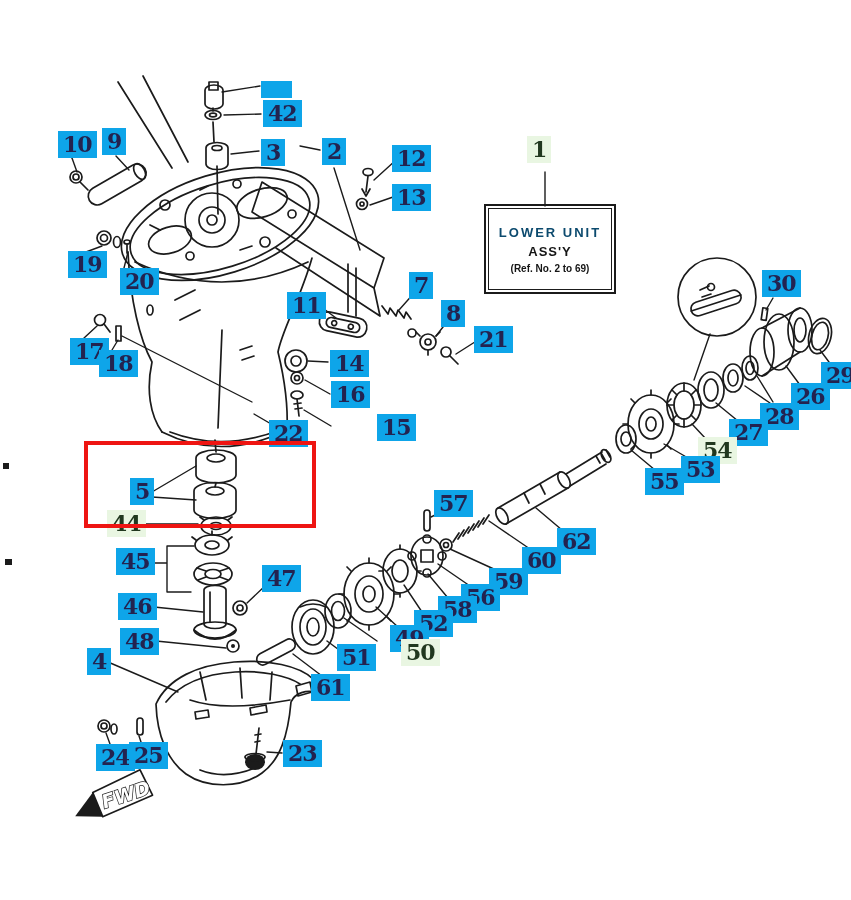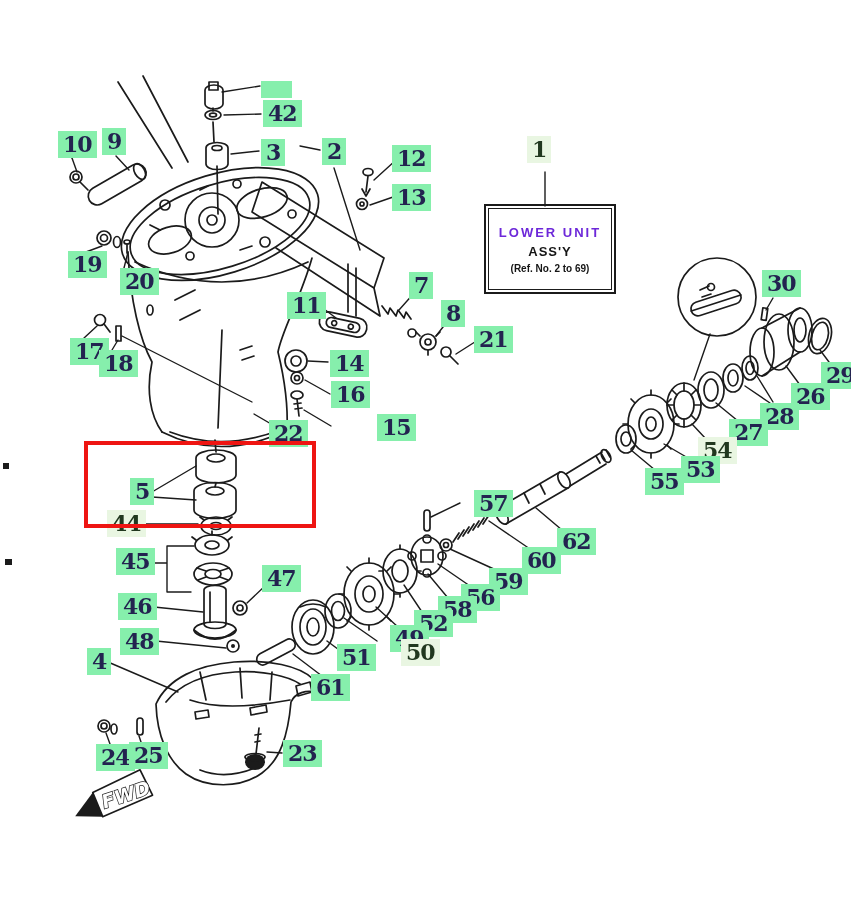--- a/index.html
+++ b/index.html
@@ -6,28 +6,28 @@
   #stage{position:relative;width:851px;height:900px;background:#ffffff;overflow:hidden;
          font-family:"DejaVu Serif","Liberation Serif",serif;}
   #artwork{position:absolute;left:0;top:0;z-index:1;}
   #artwork *{vector-effect:non-scaling-stroke;}
   .ln{stroke:#1b1b1b;stroke-width:1.7;fill:none;stroke-linecap:round;stroke-linejoin:round;}
   .ld{stroke:#1b1b1b;stroke-width:1.4;fill:none;stroke-linecap:round;}
   .fill{fill:#1b1b1b;stroke:none;}
   #labels-layer{position:absolute;left:0;top:0;width:851px;height:900px;z-index:2;}
   .part-label{position:absolute;padding:3px 5px;min-width:13px;text-align:center;
       font:bold 22px "DejaVu Serif","Liberation Serif",serif;line-height:0.95;letter-spacing:-1px;}
-  .lav{background:#86efac;color:#232350;}
+  .lav{background:#0ea5e9;color:#232350;}
   .grn{background:#e9f6e2;color:#21381f;}
   .cut{height:15px;min-width:21px;padding:1px 5px;font-size:10px;overflow:hidden;}
   #red-box{position:absolute;z-index:3;border:4px solid #ee1512;background:transparent;}
   #info-box{position:absolute;z-index:2;border:2px solid #1b1b1b;padding:2px;}
   #info-box .inner{border:1.5px solid #1b1b1b;width:100%;height:100%;box-sizing:border-box;
       display:flex;flex-direction:column;align-items:center;justify-content:center;gap:4px;}
-  #info-box .l1{font:bold 13px "Liberation Sans","DejaVu Sans",sans-serif;letter-spacing:2px;color:#6d28d9;}
+  #info-box .l1{font:bold 13px "Liberation Sans","DejaVu Sans",sans-serif;letter-spacing:2px;color:#0c4a6e;}
   #info-box .l2{font:bold 13px "Liberation Sans","DejaVu Sans",sans-serif;letter-spacing:1px;color:#151515;}
   #info-box .l3{font:bold 10px "Liberation Sans","DejaVu Sans",sans-serif;color:#151515;}
 </style>
 </head>
 <body>
 
 <div id="stage">
 
   <svg id="artwork" width="851" height="900" viewBox="0 0 851 900">
 
@@ -447,21 +447,21 @@
       <div class="part-label grn" style="left: 698px; top: 437px;">54</div>
       <div class="part-label lav" style="left: 681px; top: 456px;">53</div>
       <div class="part-label lav" style="left: 645px; top: 468px;">55</div>
       <div class="part-label lav" style="left: 130px; top: 478px;">5</div>
       <div class="part-label grn" style="left: 107px; top: 510px;">44</div>
       <div class="part-label lav" style="left: 116px; top: 548px;">45</div>
       <div class="part-label lav" style="left: 118px; top: 593px;">46</div>
       <div class="part-label lav" style="left: 262px; top: 565px;">47</div>
       <div class="part-label lav" style="left: 120px; top: 628px;">48</div>
       <div class="part-label lav" style="left: 87px; top: 648px;">4</div>
-      <div class="part-label lav" style="left: 474px; top: 490px; text-align: right;">57</div>
+      <div class="part-label lav" style="left: 434px; top: 490px; text-align: right;">57</div>
       <div class="part-label lav" style="left: 557px; top: 528px;">62</div>
       <div class="part-label lav" style="left: 522px; top: 547px;">60</div>
       <div class="part-label lav" style="left: 489px; top: 568px;">59</div>
       <div class="part-label lav" style="left: 461px; top: 584px;">56</div>
       <div class="part-label lav" style="left: 438px; top: 596px;">58</div>
       <div class="part-label lav" style="left: 414px; top: 610px;">52</div>
       <div class="part-label lav" style="left: 390px; top: 625px;">49</div>
       <div class="part-label grn" style="left: 365px; top: 639px; margin-left: 36px;">50</div>
       <div class="part-label lav" style="left: 337px; top: 644px;">51</div>
       <div class="part-label lav" style="left: 311px; top: 674px;">61</div>

